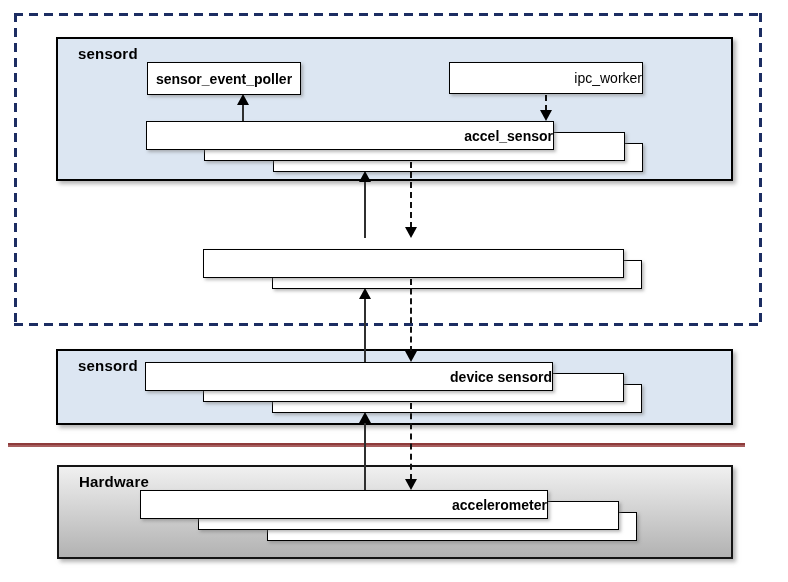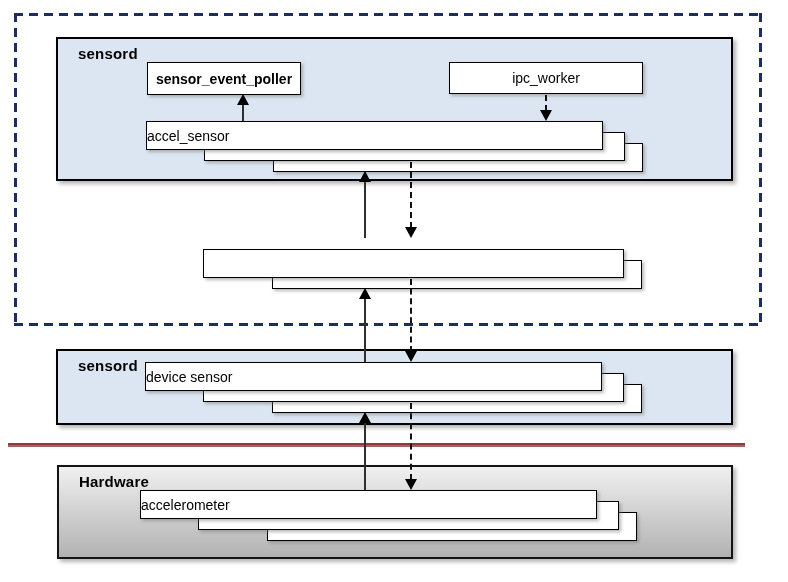--- a/index.html
+++ b/index.html
@@ -49,34 +49,34 @@
     position: absolute;
     background: #ffffff;
     border: 1.5px solid #000;
     box-sizing: border-box;
     box-shadow: 2px 2px 3px rgba(120,120,120,0.5);
     display: flex; align-items: center; justify-content: center;
     font-size: 14px;
     z-index: 4;
   }
   .node-poller { left: 147px; top: 62px; width: 154px; height: 33px; font-weight: bold; }
-  .node-ipc    { left: 449px; top: 62px; width: 194px; height: 32px; }
+  .node-ipc    { left: 449px; top: 62px; width: 194px; height: 32px; justify-content: flex-end; }
 
   
   .stack { position: absolute; width: 497px; height: 51px; z-index: 4; }
   .layer {
     position: absolute;
     background: #ffffff;
     border: 1.4px solid #000;
     box-sizing: border-box;
     height: 29px;
     box-shadow: 2px 2px 3px rgba(115,115,115,0.5);
   }
-  .layer.l1 { left: 0;     top: 0;    width: 457px; z-index: 3;
-              display: flex; align-items: center; justify-content: flex-start; font-size: 14px; }
+  .layer.l1 { left: 0;     top: 0;    width: 408px; z-index: 3;
+              display: flex; align-items: center; justify-content: flex-end; font-size: 14px; font-weight: bold; }
   .layer.l2 { left: 58px;  top: 11px; width: 421px; z-index: 2; }
   .layer.l3 { left: 127px; top: 22px; width: 370px; z-index: 1; }
   .stack-accel-sensor  { left: 146px; top: 121px; }
   .stack-accel-device  { left: 145px; top: 238px; }
   .stack-device-driver { left: 145px; top: 362px; }
   .stack-accelerometer { left: 140px; top: 490px; }
 
   
   .aline  { position: absolute; width: 2px; background: #2f2f2f; z-index: 6; }
   .adash  { position: absolute; width: 0; border-left: 2px dashed #111; z-index: 6; }
@@ -157,21 +157,21 @@
 
   <div class="stack stack-accel-device">
     <div class="layer l3"></div>
     <div class="layer l2"></div>
   </div>
 
   <div class="stack stack-device-driver">
     <div class="layer l3"></div>
     <div class="layer l2"></div>
     <div class="layer l1">
-      <span>device sensor</span>
+      <span>device sensord</span>
     </div>
   </div>
 
   <div class="stack stack-accelerometer">
     <div class="layer l3"></div>
     <div class="layer l2"></div>
     <div class="layer l1">
       <span>accelerometer</span>
     </div>
   </div>

